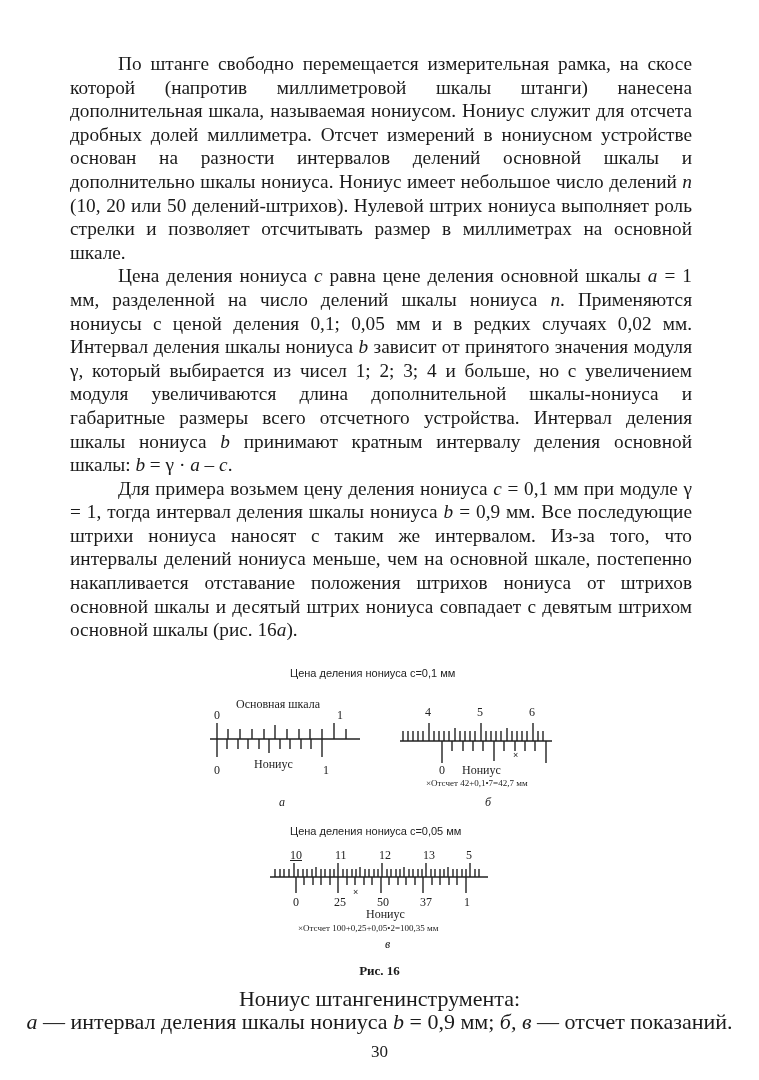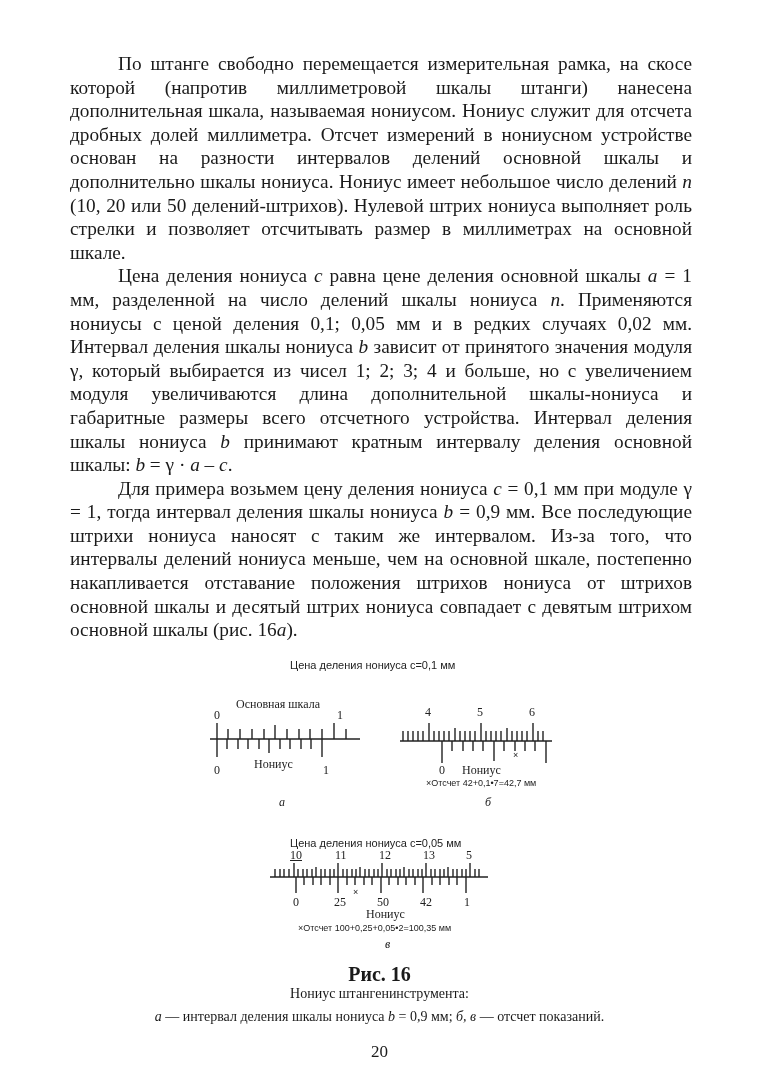--- a/index.html
+++ b/index.html
@@ -6,39 +6,39 @@
   body { width: 759px; height: 1080px; position: relative; overflow: hidden; color: #1a1a1a;
          font-family: "Liberation Serif", "DejaVu Serif", serif; }
   .page { position: absolute; left: 70px; top: 52px; width: 622px; }
   .para { font-size: 19.3px; line-height: 23.6px; text-align: justify; margin: 0; text-indent: 48px; hyphens: manual; }
   .para + .para { margin-top: 0; }
   i { font-style: italic; }
   .figure { position: absolute; left: 0; top: 655px; width: 759px; height: 310px; }
   .fig-title { position: absolute; font-family: "Liberation Sans", "DejaVu Sans", sans-serif; font-size: 11px; color: #222; white-space: nowrap; }
   .fig-label { position: absolute; font-family: "Liberation Serif", serif; font-size: 12px; color: #222; white-space: nowrap; }
   .fig-italic { position: absolute; font-family: "Liberation Serif", serif; font-style: italic; font-size: 12px; color: #222; }
-  .fig-note { position: absolute; font-family: Liberation Sans, sans-serif; font-size: 9px; color: #222; white-space: nowrap; }
+  .fig-note { position: absolute; font-family: Liberation Serif, serif; font-size: 9px; color: #222; white-space: nowrap; }
   svg line { stroke: #222; stroke-width: 1.4; }
-  .caption { position: absolute; left: 0; width: 759px; text-align: center; font-size: 14px; }
-  .cap-num { top: 963px; font-weight: bold; font-size: 20px; text-align: center; }
+  .caption { position: absolute; left: 0; width: 759px; text-align: center; font-size: 22px; }
+  .cap-num { top: 963px; font-weight: bold; font-size: 13px; text-align: center; }
   .cap-title { top: 986px; }
   .cap-desc { top: 1009px; }
   .page-num { position: absolute; top: 1042px; left: 0; width: 759px; text-align: center; font-size: 17px; }
 </style>
 </head>
 <body>
 
 <div class="page">
   <p class="para">По штанге свободно перемещается измерительная рамка, на скосе которой (напротив миллиметровой шкалы штанги) нанесена дополнительная шкала, называемая нониусом. Нониус служит для от­счета дробных долей миллиметра. Отсчет измерений в нониусном устройстве основан на разности интервалов делений основной шкалы и дополнительно шкалы нониуса. Нониус имеет небольшое число де­лений <i>n</i> (10, 20 или 50 делений-штрихов). Нулевой штрих нониуса выполняет роль стрелки и позволяет отсчитывать размер в миллимет­рах на основной шкале.</p>
   <p class="para">Цена деления нониуса <i>c</i> равна цене деления основной шкалы <i>a</i> = 1 мм, разделенной на число делений шкалы нониуса <i>n</i>. Применя­ются нониусы с ценой деления 0,1; 0,05 мм и в редких случаях 0,02 мм. Интервал деления шкалы нониуса <i>b</i> зависит от принятого значения модуля γ, который выбирается из чисел 1; 2; 3; 4 и больше, но с увеличением модуля увеличиваются длина дополнительной шка­лы-нониуса и габаритные размеры всего отсчетного устройства. Ин­тервал деления шкалы нониуса <i>b</i> принимают кратным интервалу де­ления основной шкалы: <i>b</i> = γ · <i>a</i> – <i>c</i>.</p>
   <p class="para">Для примера возьмем цену деления нониуса <i>c</i> = 0,1 мм при мо­дуле γ = 1, тогда интервал деления шкалы нониуса <i>b</i> = 0,9 мм. Все по­следующие штрихи нониуса наносят с таким же интервалом. Из-за того, что интервалы делений нониуса меньше, чем на основной шка­ле, постепенно накапливается отставание положения штрихов нониу­са от штрихов основной шкалы и десятый штрих нониуса совпадает с девятым штрихом основной шкалы (рис. 16<i>a</i>).</p>
 </div>
 
 <div class="figure">
-  <div class="fig-title" style="left:290px; top:4px;">Цена деления нониуса с=0,1 мм</div>
+  <div class="fig-title" style="left:290px; top:12px;">Цена деления нониуса с=0,1 мм</div>
 
   <div class="fig-label" style="left:236px; top:42px;font-family:Liberation Serif, serif;">Основная шкала</div>
   <div class="fig-label" style="left:214px; top:53px;">0</div>
   <div class="fig-label" style="left:337px; top:53px;">1</div>
   <svg style="position:absolute; left:210px; top:68px;" width="160" height="50">
     <line x1="0" y1="16" x2="150" y2="16"></line>
 
     <line x1="7" y1="0" x2="7" y2="16"></line>
     <line x1="18" y1="6" x2="18" y2="16"></line>
     <line x1="30" y1="6" x2="30" y2="16"></line>
@@ -117,21 +117,21 @@
       <line x1="135" y1="20" x2="135" y2="30"></line>
         <line x1="146" y1="20" x2="146" y2="42"></line>
     </g>
     <text x="113" y="37" font-size="9" font-family="Liberation Sans, sans-serif" fill="#222">×</text>
   </svg>
   <div class="fig-label" style="left:439px; top:108px;">0</div>
   <div class="fig-label" style="left:462px; top:108px;">Нониус</div>
   <div class="fig-note" style="left:426px; top:123px;">×Отсчет 42+0,1•7=42,7 мм</div>
   <div class="fig-italic" style="left:485px; top:140px;">б</div>
 
-  <div class="fig-title" style="left:290px; top:182px;">Цена деления нониуса с=0,05 мм</div>
+  <div class="fig-title" style="left:290px; top:170px;">Цена деления нониуса с=0,05 мм</div>
   <div class="fig-label" style="left:290px; top:193px;text-decoration:underline;">10</div>
   <div class="fig-label" style="left:335px; top:193px;">11</div>
   <div class="fig-label" style="left:379px; top:193px;">12</div>
   <div class="fig-label" style="left:423px; top:193px;text-align:right;">13</div>
   <div class="fig-label" style="left:466px; top:193px;">5</div>
   <svg style="position:absolute; left:270px; top:208px;" width="225" height="40">
     <line x1="0" y1="14" x2="218" y2="14"></line>
     <g id="vmain"></g>
     <g>
       <line x1="5" y1="6" x2="5" y2="14"></line>
@@ -203,23 +203,23 @@
         <line x1="170" y1="14" x2="170" y2="22"></line>
       <line x1="179" y1="14" x2="179" y2="22"></line>
         <line x1="187" y1="14" x2="187" y2="22"></line>
       <line x1="196" y1="14" x2="196" y2="30"></line>
     </g>
     <text x="83" y="32" font-size="9" font-family="Liberation Sans, sans-serif" fill="#222">×</text>
   </svg>
   <div class="fig-label" style="left:293px; top:240px;">0</div>
   <div class="fig-label" style="left:334px; top:240px;">25</div>
   <div class="fig-label" style="left:377px; top:240px;font-family:Liberation Serif, serif;">50</div>
-  <div class="fig-label" style="left:420px; top:240px;">42</div>
+  <div class="fig-label" style="left:420px; top:240px;">37</div>
   <div class="fig-label" style="left:464px; top:240px;">1</div>
   <div class="fig-label" style="left:366px; top:252px;">Нониус</div>
   <div class="fig-note" style="left:298px; top:268px;">×Отсчет 100+0,25+0,05•2=100,35 мм</div>
   <div class="fig-italic" style="left:385px; top:282px;">в</div>
 </div>
 
 <div class="caption cap-num">Рис. 16</div>
 <div class="caption cap-title">Нониус штангенинструмента:</div>
 <div class="caption cap-desc"><i>а</i> — интервал деления шкалы нониуса <i>b</i> = 0,9 мм; <i>б, в</i> — отсчет показаний.</div>
-<div class="page-num">20</div>
+<div class="page-num">30</div>
 
 </body></html>

